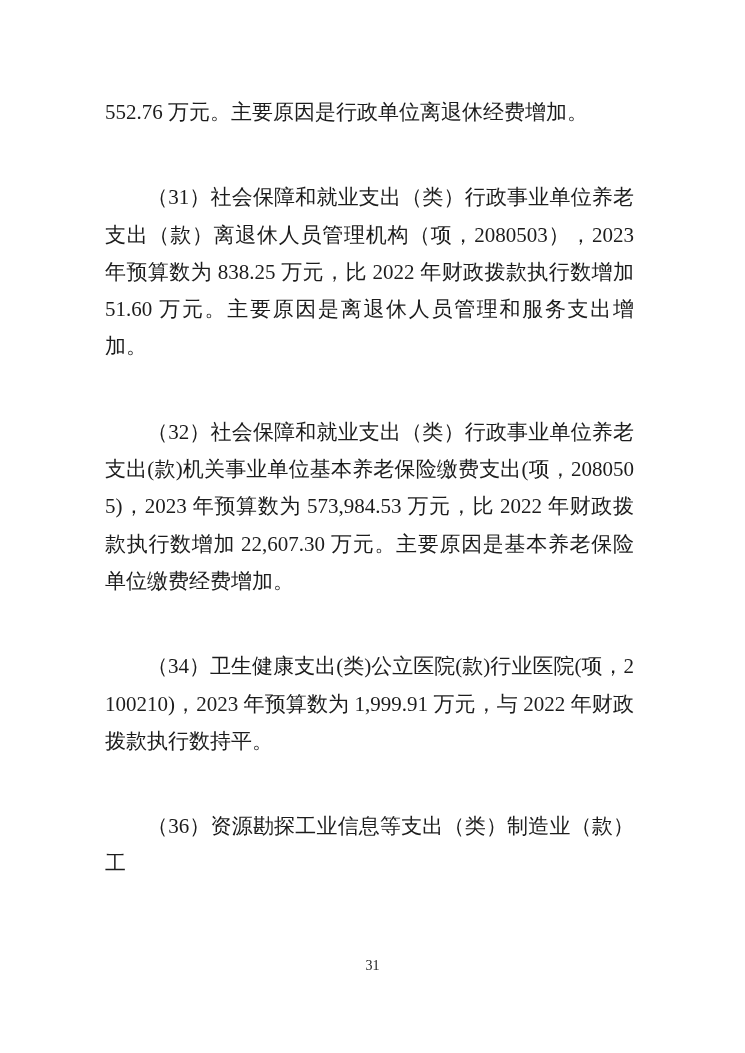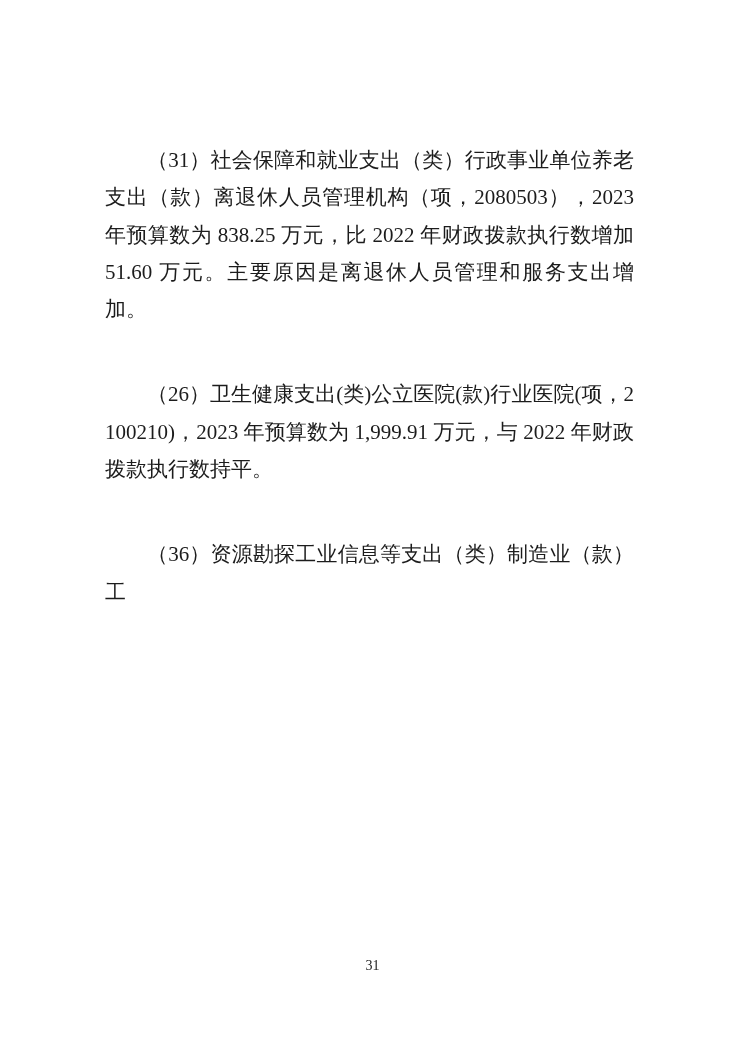--- a/index.html
+++ b/index.html
@@ -44,18 +44,20 @@
     font-size: 14px;
     line-height: 18px;
     color: #1c1c1c;
   }
 </style>
 </head>
 <body>
 
 <div class="doc-page">
   <div class="doc-content">
+    <p class="para">552.76 万元。主要原因是行政单位离退休经费增加。</p>
     <p class="para indent">（31）社会保障和就业支出（类）行政事业单位养老支出（款）离退休人员管理机构（项，2080503），2023 年预算数为 838.25 万元，比 2022 年财政拨款执行数增加 51.60 万元。主要原因是离退休人员管理和服务支出增加。</p>
-    <p class="para indent">（26）卫生健康支出(类)公立医院(款)行业医院(项，2100210)，2023 年预算数为 1,999.91 万元，与 2022 年财政拨款执行数持平。</p>
+    <p class="para indent">（32）社会保障和就业支出（类）行政事业单位养老支出(款)机关事业单位基本养老保险缴费支出(项，2080505)，2023 年预算数为 573,984.53 万元，比 2022 年财政拨款执行数增加 22,607.30 万元。主要原因是基本养老保险单位缴费经费增加。</p>
+    <p class="para indent">（34）卫生健康支出(类)公立医院(款)行业医院(项，2100210)，2023 年预算数为 1,999.91 万元，与 2022 年财政拨款执行数持平。</p>
     <p class="para indent">（36）资源勘探工业信息等支出（类）制造业（款）工</p>
   </div>
   <div class="page-number">31</div>
 </div>
 
 </body></html>

